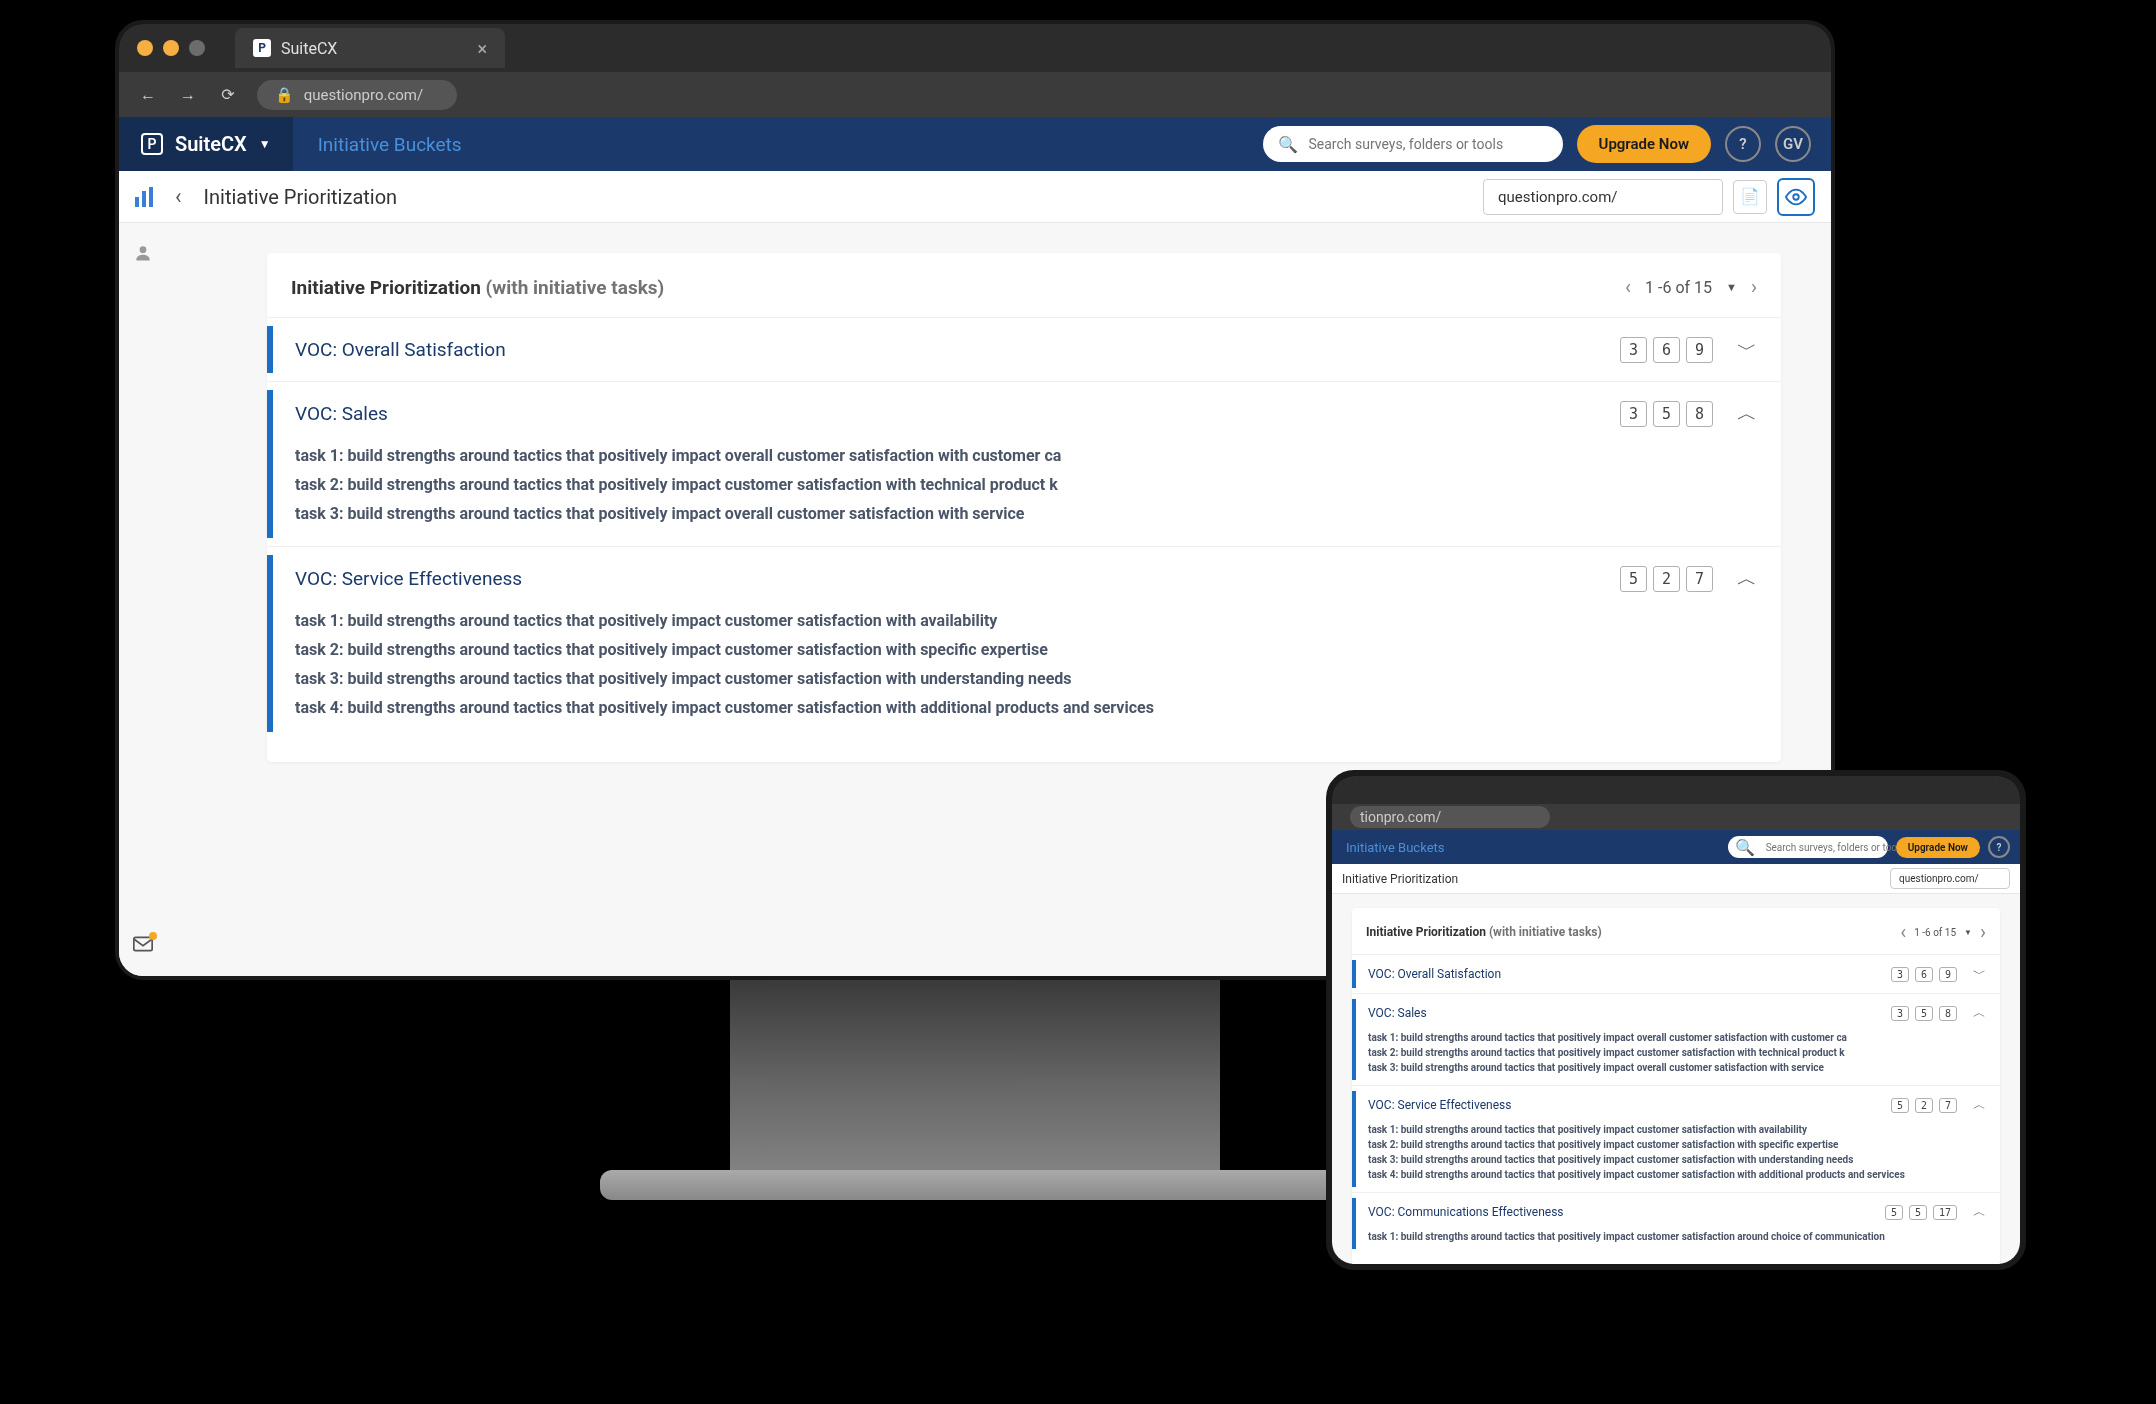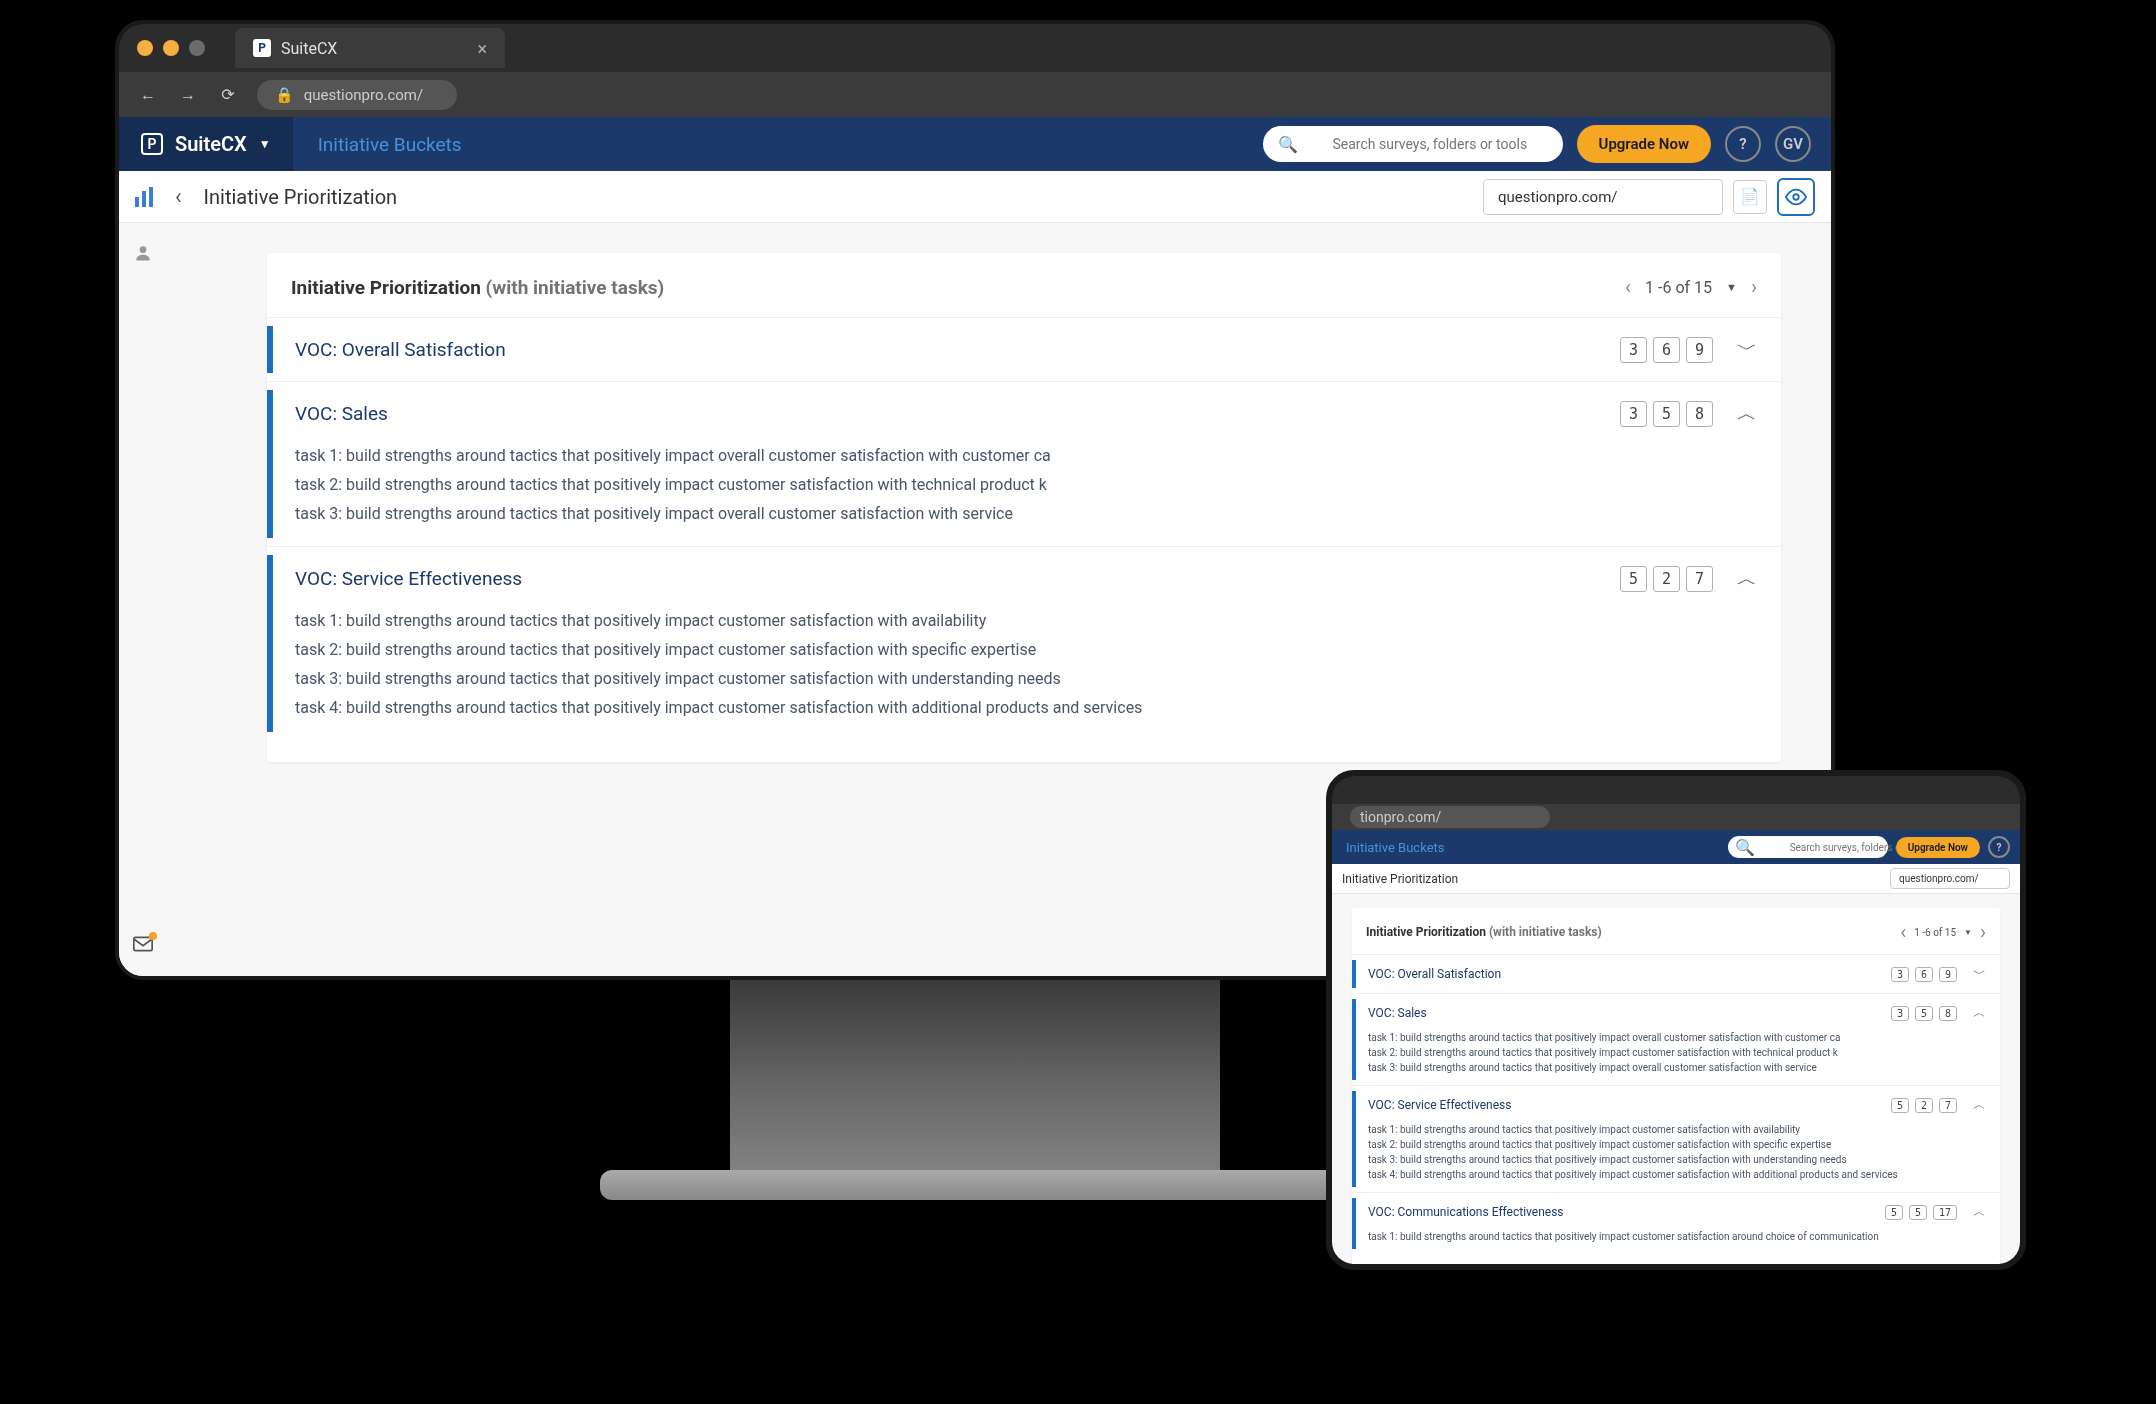--- a/index.html
+++ b/index.html
@@ -23,21 +23,21 @@
 .lock-url { background:#555; border-radius:20px; padding:6px 18px; display:flex; align-items:center; gap:10px; flex:0 0 auto; min-width:200px; font-size:15px; }
 
 
 .app-header { background:#1b3a6b; height:54px; display:flex; align-items:center; }
 .app-brand { background:#152d52; height:100%; display:flex; align-items:center; gap:12px; padding:0 22px; color:#fff; font-weight:600; font-size:20px; }
 .brand-logo { width:22px; height:22px; border:2px solid #fff; border-radius:4px; display:flex; align-items:center; justify-content:center; font-size:14px; }
 .brand-caret { font-size:12px; }
 .breadcrumb-link { color:#4a90d9; padding:0 25px; font-size:19px; }
 .header-right { margin-left:auto; display:flex; align-items:center; gap:14px; padding-right:20px; }
 .search-pill { background:#fff; border-radius:24px; height:36px; width:300px; display:flex; align-items:center; padding:0 16px; gap:10px; }
-.search-pill input { border:none; outline:none; font-size:14px; flex:1; color:#888; background:transparent;margin-left:24px; }
+.search-pill input { border:none; outline:none; font-size:14px; flex:1; color:#888; background:transparent; }
 .upgrade-btn { background:#f5a623; color:#1b1b1b; border:none; border-radius:22px; padding:10px 22px; font-weight:600; font-size:15px; }
 .circ-btn { width:36px; height:36px; border:2px solid #888; border-radius:50%; display:flex; align-items:center; justify-content:center; color:#ccc; font-weight:600; font-size:15px; }
 
 
 .subnav { background:#fff; height:52px; display:flex; align-items:center; padding:0 16px; border-bottom:1px solid #e6e6e6; }
 .subnav-left { display:flex; align-items:center; gap:22px; }
 .bars-icon { display:flex; align-items:flex-end; gap:3px; height:20px; }
 .bars-icon span { width:4px; background:#3b7dd8; }
 .bars-icon span:nth-child(1){height:10px;} .bars-icon span:nth-child(2){height:16px;} .bars-icon span:nth-child(3){height:20px;}
 .back-chev { font-size:22px; color:#555; }
@@ -61,21 +61,21 @@
 .pager-chev { font-size:20px; color:#888; }
 
 .initiative { border-top:1px solid #f0f0f0; padding:18px 24px 18px 0; position:relative; }
 .initiative::before { content:""; position:absolute; left:0; top:8px; bottom:8px; width:6px; background:#1b6ec2; }
 .init-head { display:flex; align-items:center; padding-left:28px; }
 .init-title { color:#1b3a6b; font-weight:400; font-size:19px; }
 .init-right { margin-left:auto; display:flex; align-items:center; gap:6px; }
 .score-box { border:1px solid #b0b0b0; border-radius:3px; padding:3px 8px; font-size:15px; color:#444; font-family:monospace; }
 .expand-chev { margin-left:18px; font-size:20px; color:#666; }
 .tasks { padding:14px 0 0 28px; }
-.task { color:#4a5568; font-size:16px; padding:5px 0; }
+.task { color:#4a5568; font-size:16px; padding:5px 0;font-weight:bold; }
 
 
 .tablet { position:absolute; right:130px; top:770px; width:700px; height:500px; background:#000; border-radius:28px; border:6px solid #1a1a1a; overflow:hidden; }
 .tablet .titlebar { height:28px; padding:0 10px; }
 .tablet .addrbar { height:26px; font-size:11px; gap:10px; }
 .tablet .lock-url { padding:3px 10px; font-size:14px; }
 .tablet .app-header { height:34px; }
 .tablet .breadcrumb-link { font-size:13px; padding:0 14px; }
 .tablet .search-pill { height:22px; width:160px; padding:0 8px; }
 .tablet .search-pill input { font-size:10px; }

